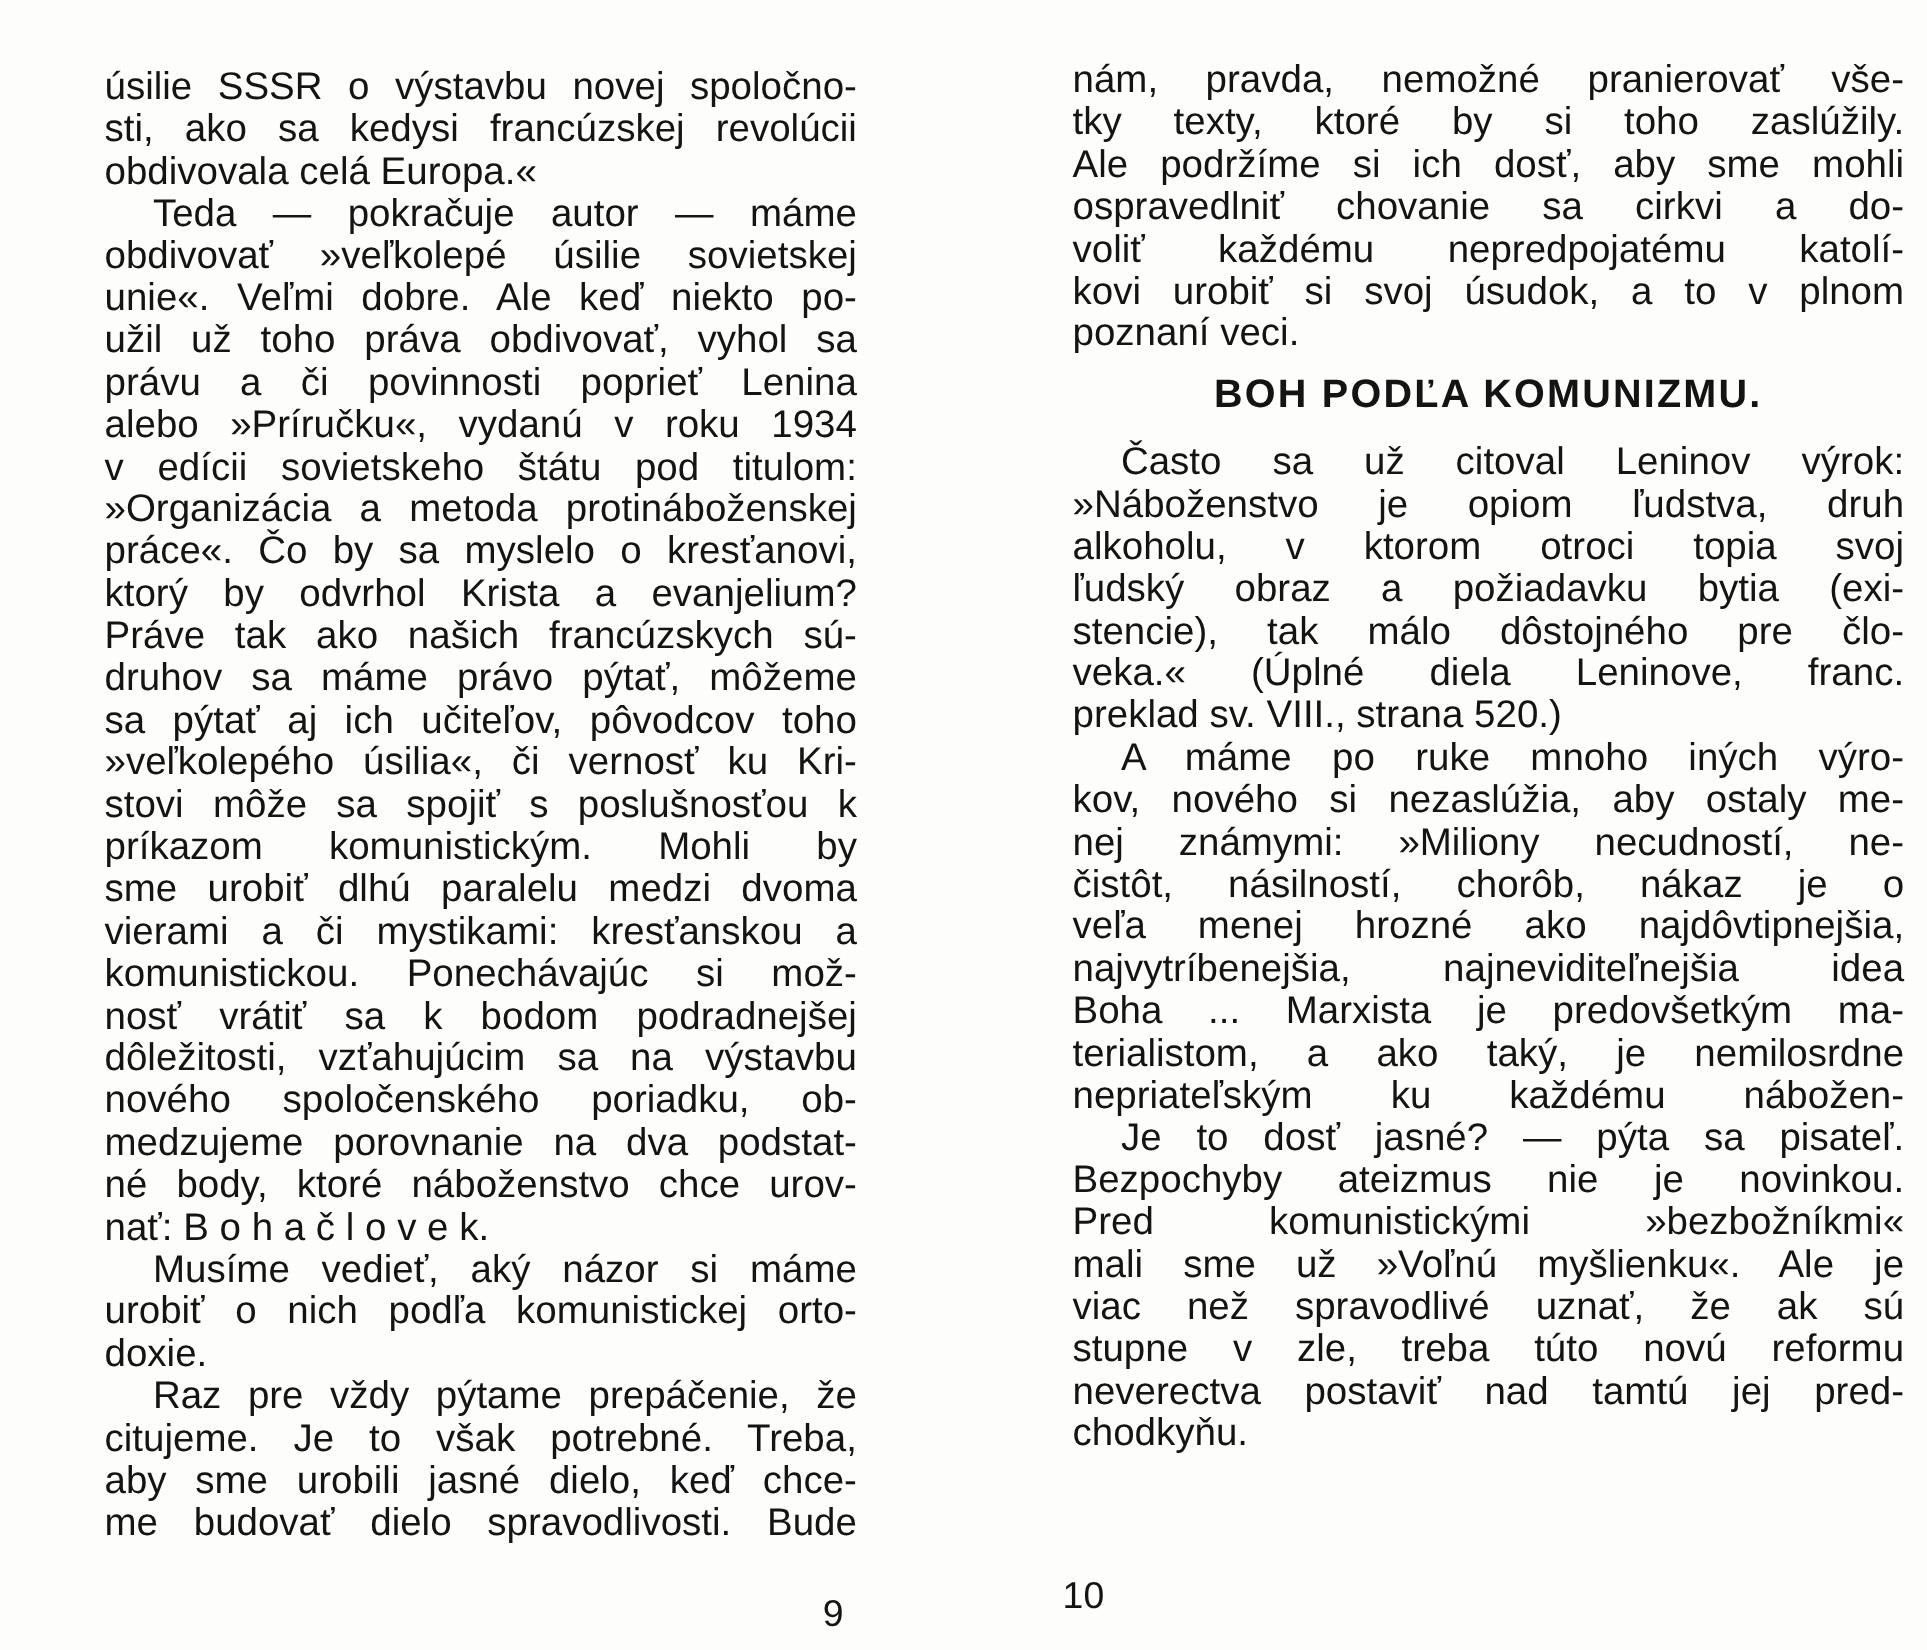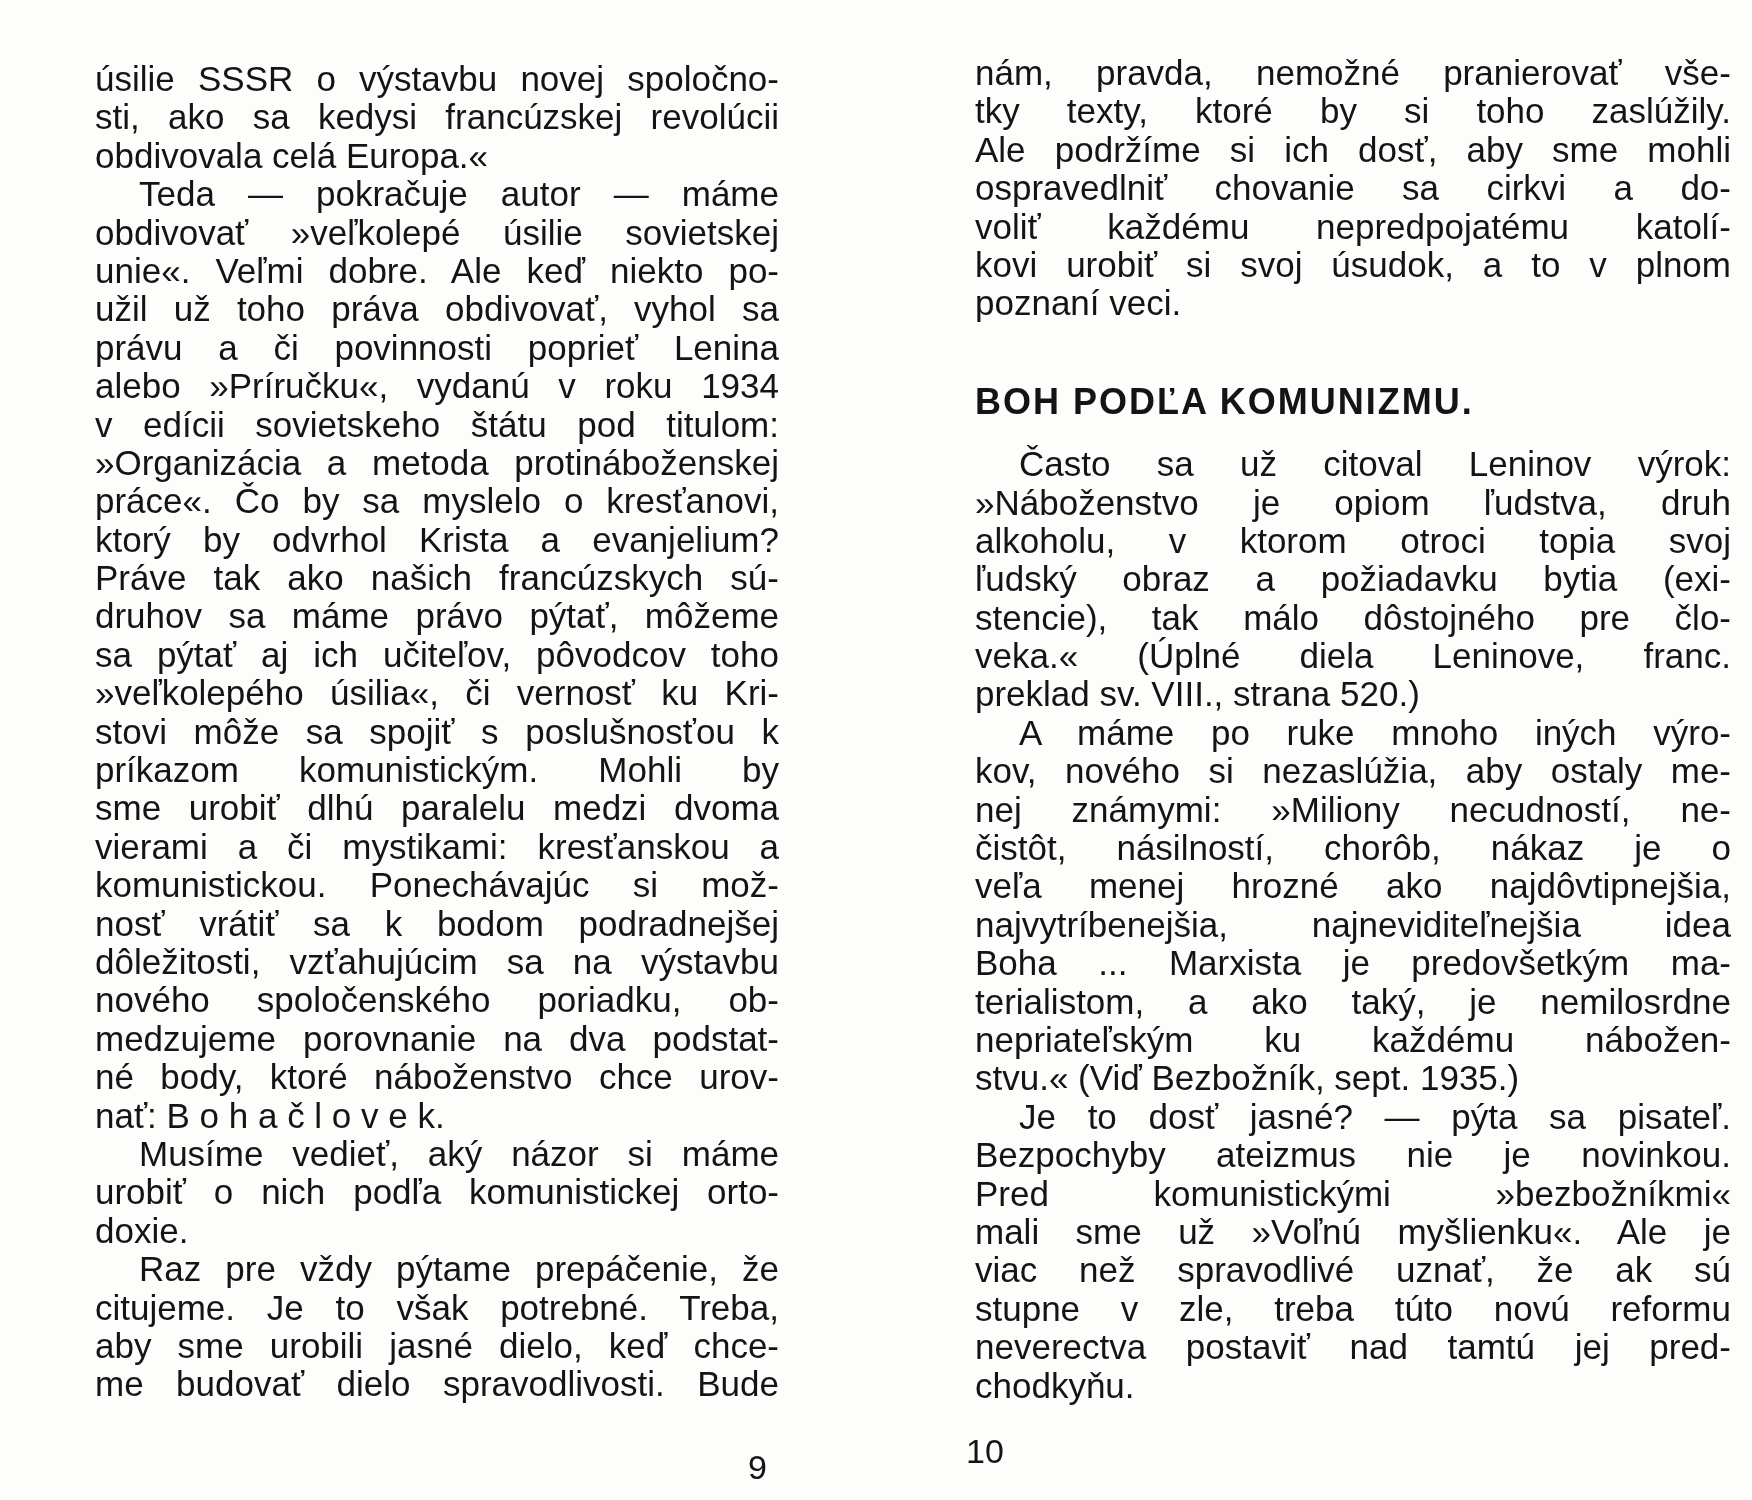--- a/index.html
+++ b/index.html
@@ -34,26 +34,26 @@
   .line {
     text-align: justify;
     text-align-last: justify;
     height: 38.4px;
     white-space: nowrap;
     white-space: normal;
   }
   .line.indent { text-indent: 44px; }
   .line.last { text-align-last: left; }
   .section-heading {
-    text-align: left;
+    text-align: center;
     font-weight: bold;
     font-size: 36px;
     letter-spacing: 2px;
     height: 38.4px;
-    margin-top: 60px;
+    margin-top: 16px;
     margin-bottom: 24px;
   }
   .page-number {
     position: absolute;
     font-size: 34px;
     line-height: 34px;
   }
   .page-number-left {
     left: 748px;
     top: 1450px;
@@ -127,21 +127,20 @@
         <div class="line last">preklad sv. VIII., strana 520.)</div>
         <div class="line indent">A máme po ruke mnoho iných výro-</div>
         <div class="line">kov, nového si nezaslúžia, aby ostaly me-</div>
         <div class="line">nej známymi: »Miliony necudností, ne-</div>
         <div class="line">čistôt, násilností, chorôb, nákaz je o</div>
         <div class="line">veľa menej hrozné ako najdôvtipnejšia,</div>
         <div class="line">najvytríbenejšia, najneviditeľnejšia idea</div>
         <div class="line">Boha ... Marxista je predovšetkým ma-</div>
         <div class="line">terialistom, a ako taký, je nemilosrdne</div>
         <div class="line">nepriateľským ku každému nábožen-</div>
-        <div class="line last">stvu.« (Viď Bezbožník, sept. 1935.)</div>
         <div class="line indent">Je to dosť jasné? — pýta sa pisateľ.</div>
         <div class="line">Bezpochyby ateizmus nie je novinkou.</div>
         <div class="line">Pred komunistickými »bezbožníkmi«</div>
         <div class="line">mali sme už »Voľnú myšlienku«. Ale je</div>
         <div class="line">viac než spravodlivé uznať, že ak sú</div>
         <div class="line">stupne v zle, treba túto novú reformu</div>
         <div class="line">neverectva postaviť nad tamtú jej pred-</div>
         <div class="line last">chodkyňu.</div>
       </div>
   </div>

